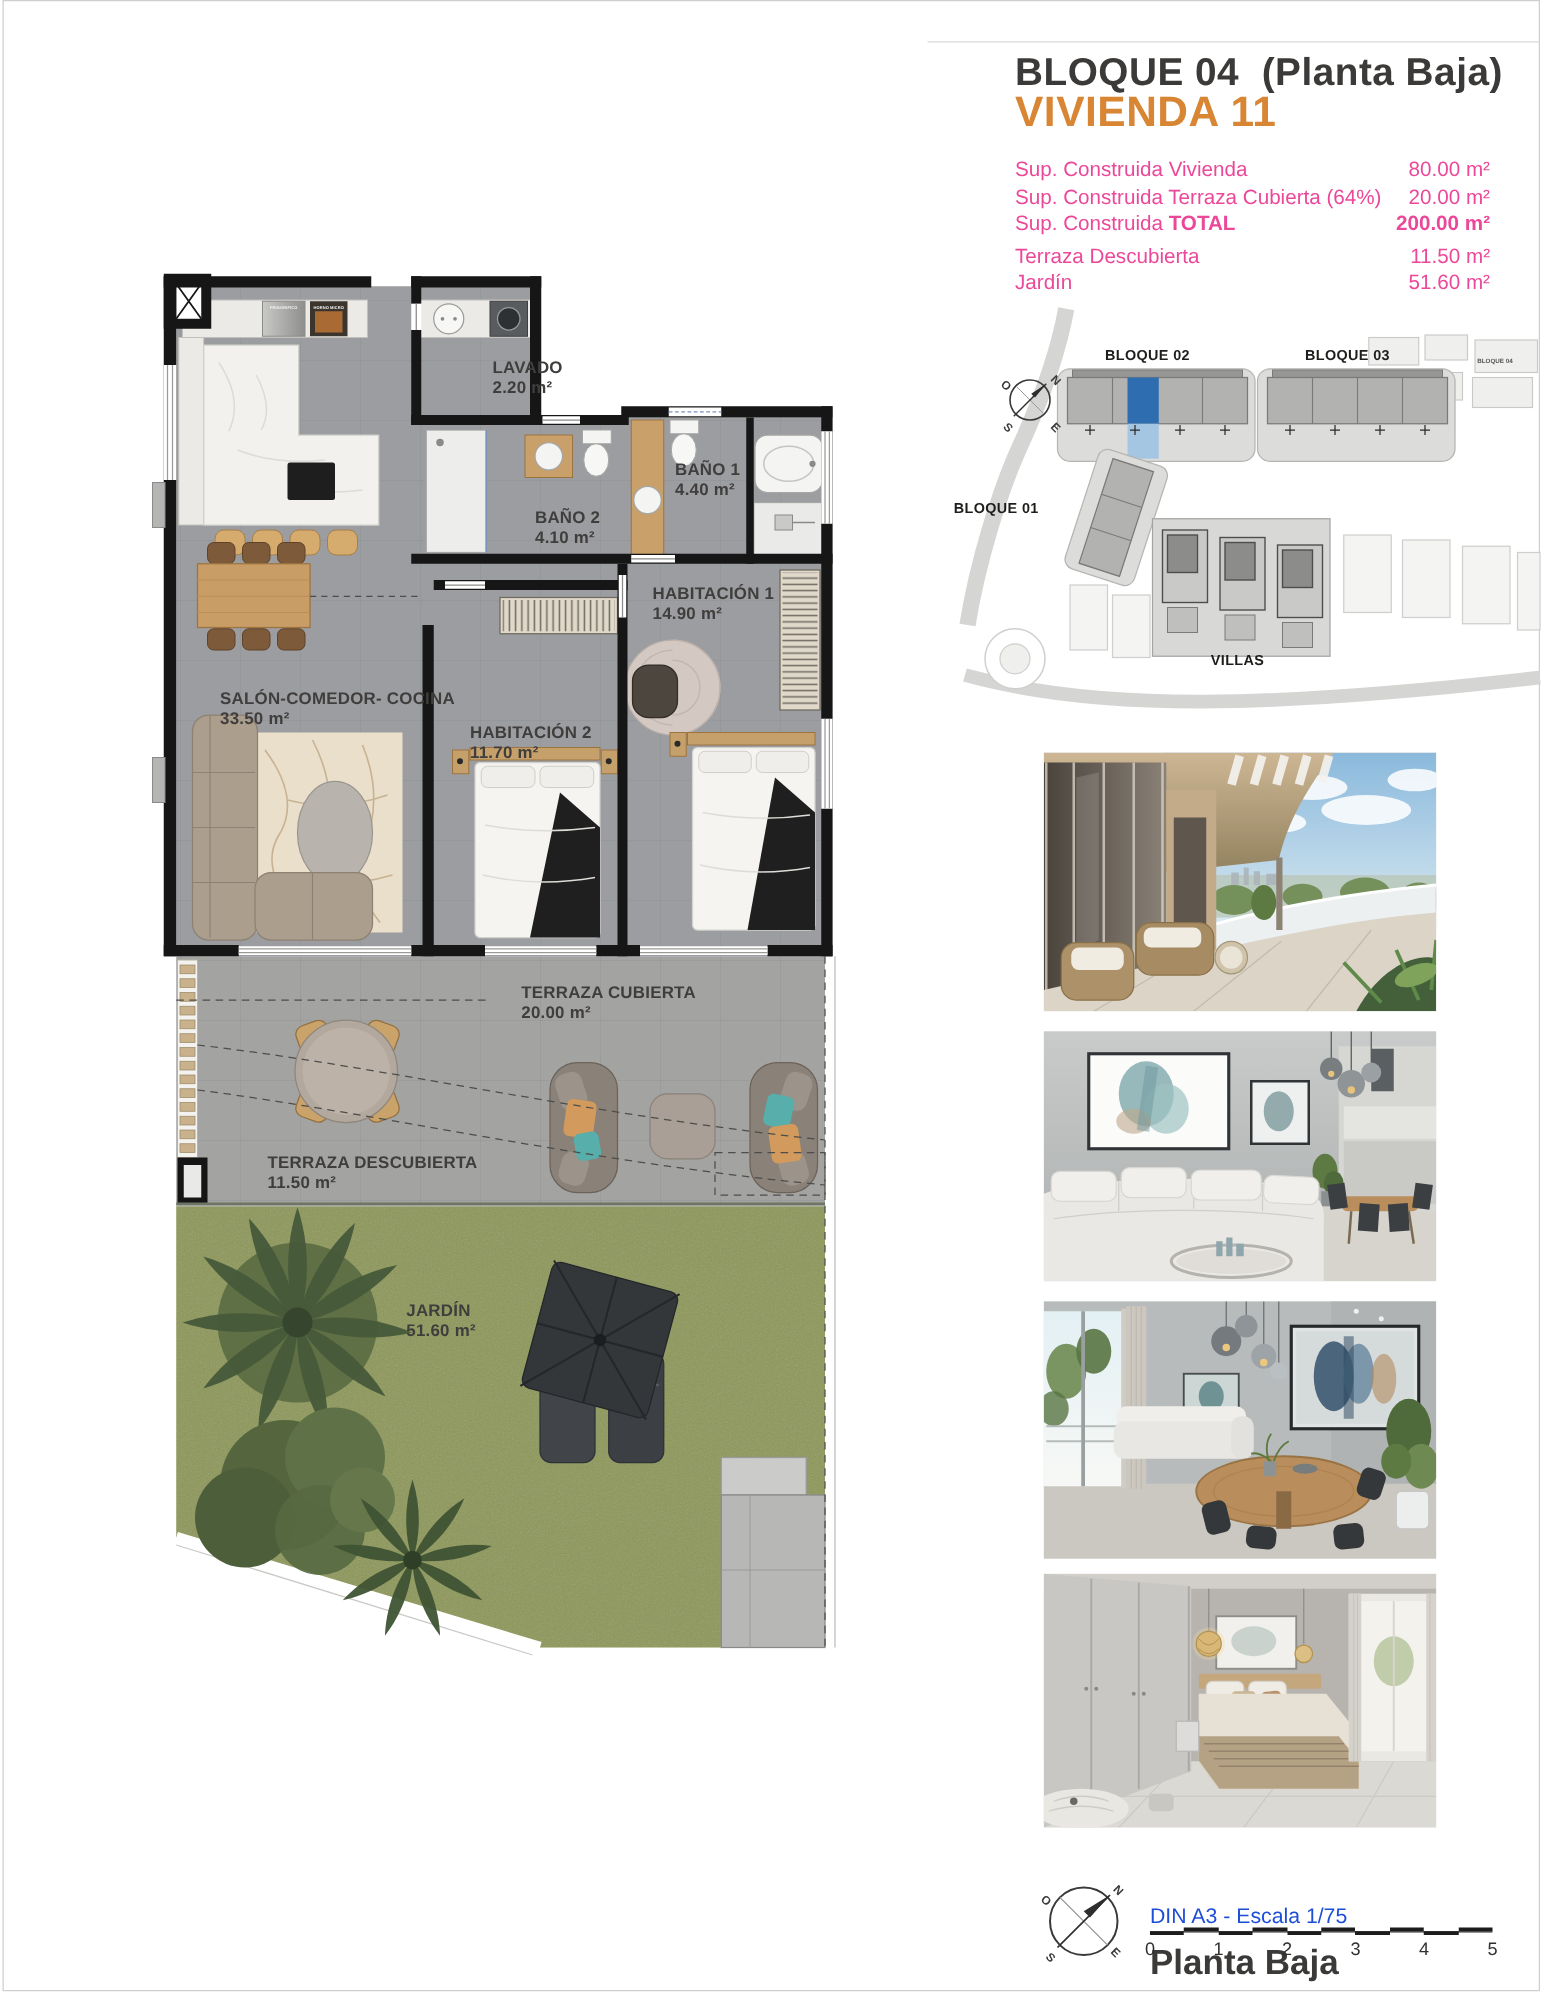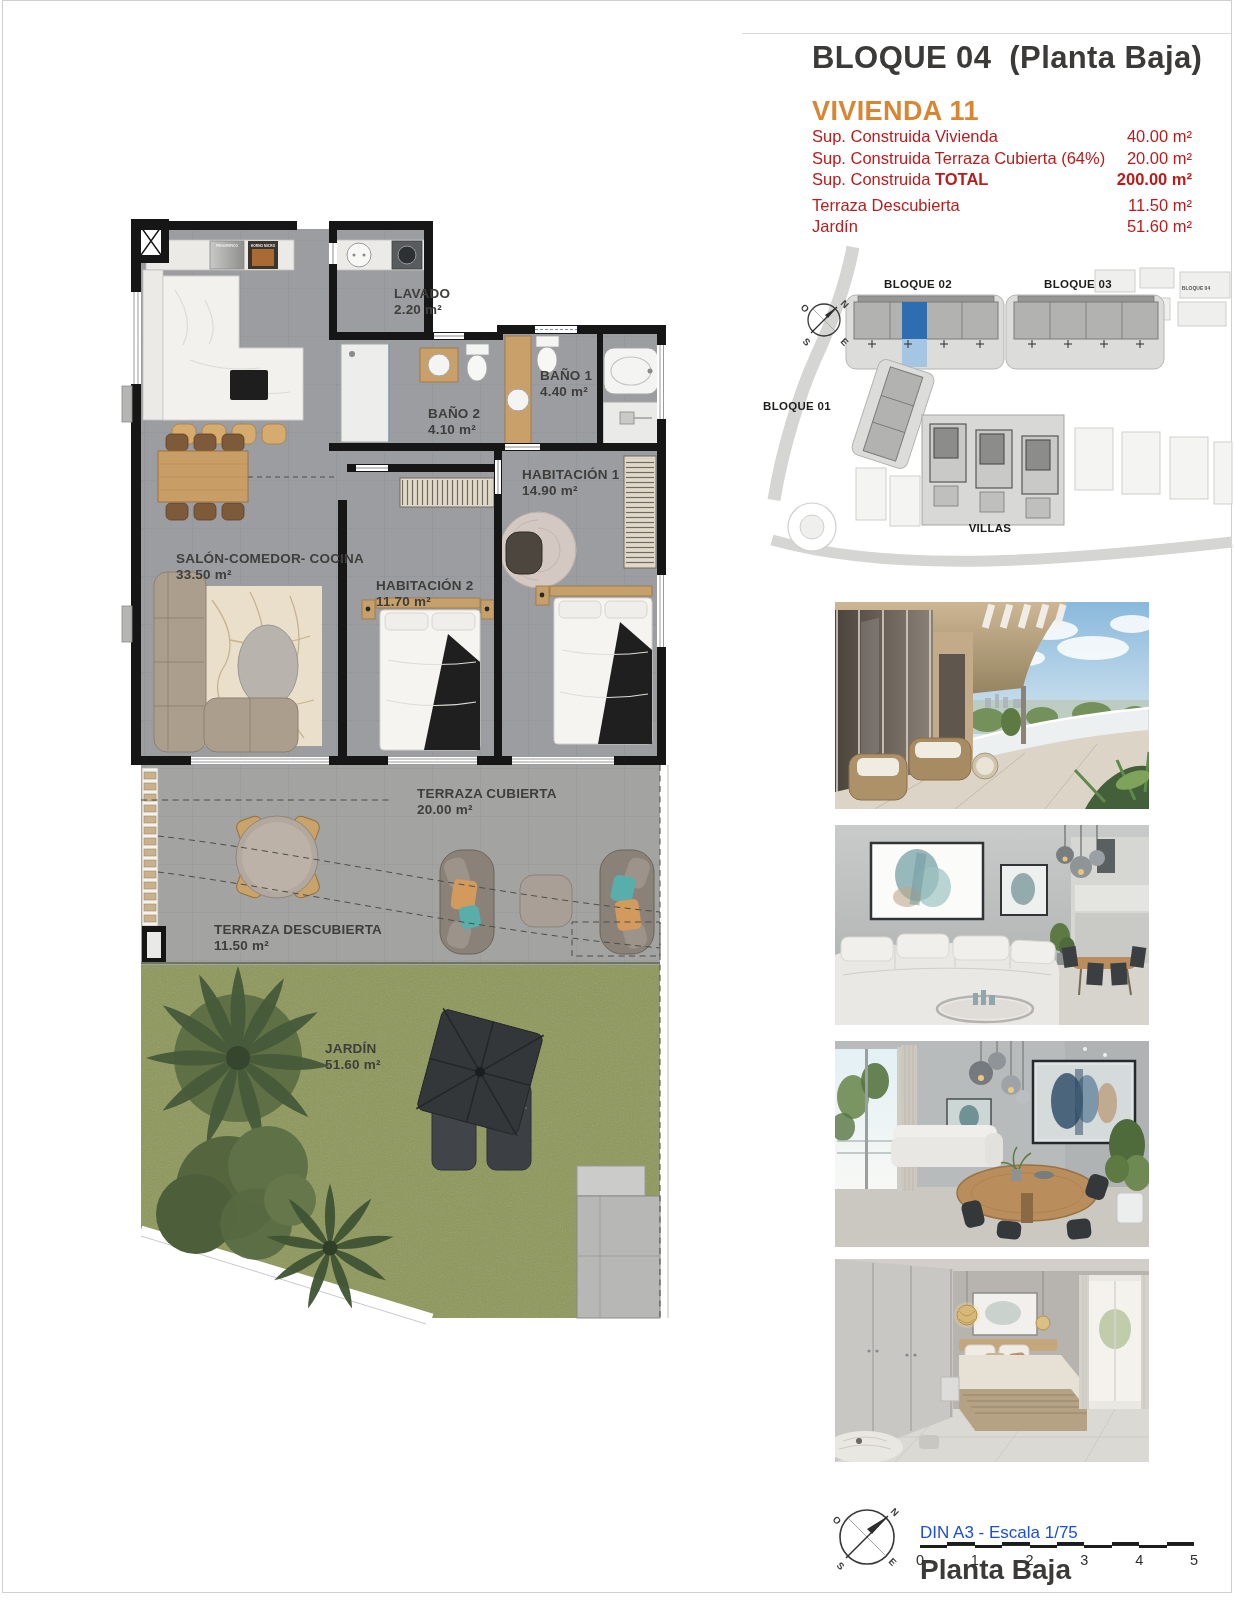--- a/index.html
+++ b/index.html
@@ -1,22 +1,22 @@
 <!DOCTYPE html>
 <html><head>
 <meta charset="utf-8">
 <style>
   html,body{margin:0;padding:0;background:#fff;}
   .page{position:relative;width:1234px;height:1600px;background:#fff;overflow:hidden;
         font-family:"Liberation Sans","DejaVu Sans",sans-serif;color:#3b3a38;}
   .frame{position:absolute;left:2px;top:0;width:1228px;height:1591px;border:1px solid #cfcfcf;pointer-events:none;}
   .hdr-rule{position:absolute;left:742px;top:33px;width:489px;height:1px;background:#dadada;}
   .hdr-title{position:absolute;left:812px;top:40px;font-size:31px;font-weight:800;letter-spacing:.4px;color:#3b3a38;white-space:pre;}
-  .hdr-sub{position:absolute;left:812px;top:96px;font-size:27px;font-weight:800;letter-spacing:.4px;color:#d98634;}
-  .areas{position:absolute;left:812px;top:126px;width:380px;font-size:16.5px;line-height:21.5px;color:#b91c1c;}
+  .hdr-sub{position:absolute;left:812px;top:71px;font-size:34px;font-weight:800;letter-spacing:.4px;color:#d98634;}
+  .areas{position:absolute;left:812px;top:126px;width:380px;font-size:16.5px;line-height:21.5px;color:#ec4899;}
   .area-row{display:flex;justify-content:space-between;}
   .area-row.gap{margin-top:4px;}
   .area-row .v{text-align:right;}
   .area-row.total{font-weight:700;}
   .area-row .strong{font-weight:800;margin-top:44px;}
   .photo{position:absolute;left:835px;width:314px;overflow:hidden;background:#dcdcda;}
   #photo-1{top:602px;height:207px;}
   #photo-2{top:825px;height:200px;}
   #photo-3{top:1041px;height:206px;}
   #photo-4{top:1259px;height:203px;}
@@ -42,21 +42,21 @@
 
 <div class="page">
   <div class="frame"></div>
   <div class="hdr-rule"></div>
 
   <div class="hdr-title">BLOQUE 04  (Planta Baja)</div>
   <div class="hdr-sub">VIVIENDA 11</div>
   <div class="areas">
     <div class="area-row">
       <span>Sup. Construida Vivienda</span>
-      <span class="v">40.00 m²</span>
+      <span class="v">80.00 m²</span>
     </div>
     <div class="area-row">
       <span>Sup. Construida Terraza Cubierta (64%)</span>
       <span class="v">20.00 m²</span>
     </div>
     <div class="area-row total">
       <span><span style="font-weight:400">Sup. Construida </span><span class="strong">TOTAL</span></span>
       <span class="v">200.00 m²</span>
     </div>
     <div class="area-row gap">

